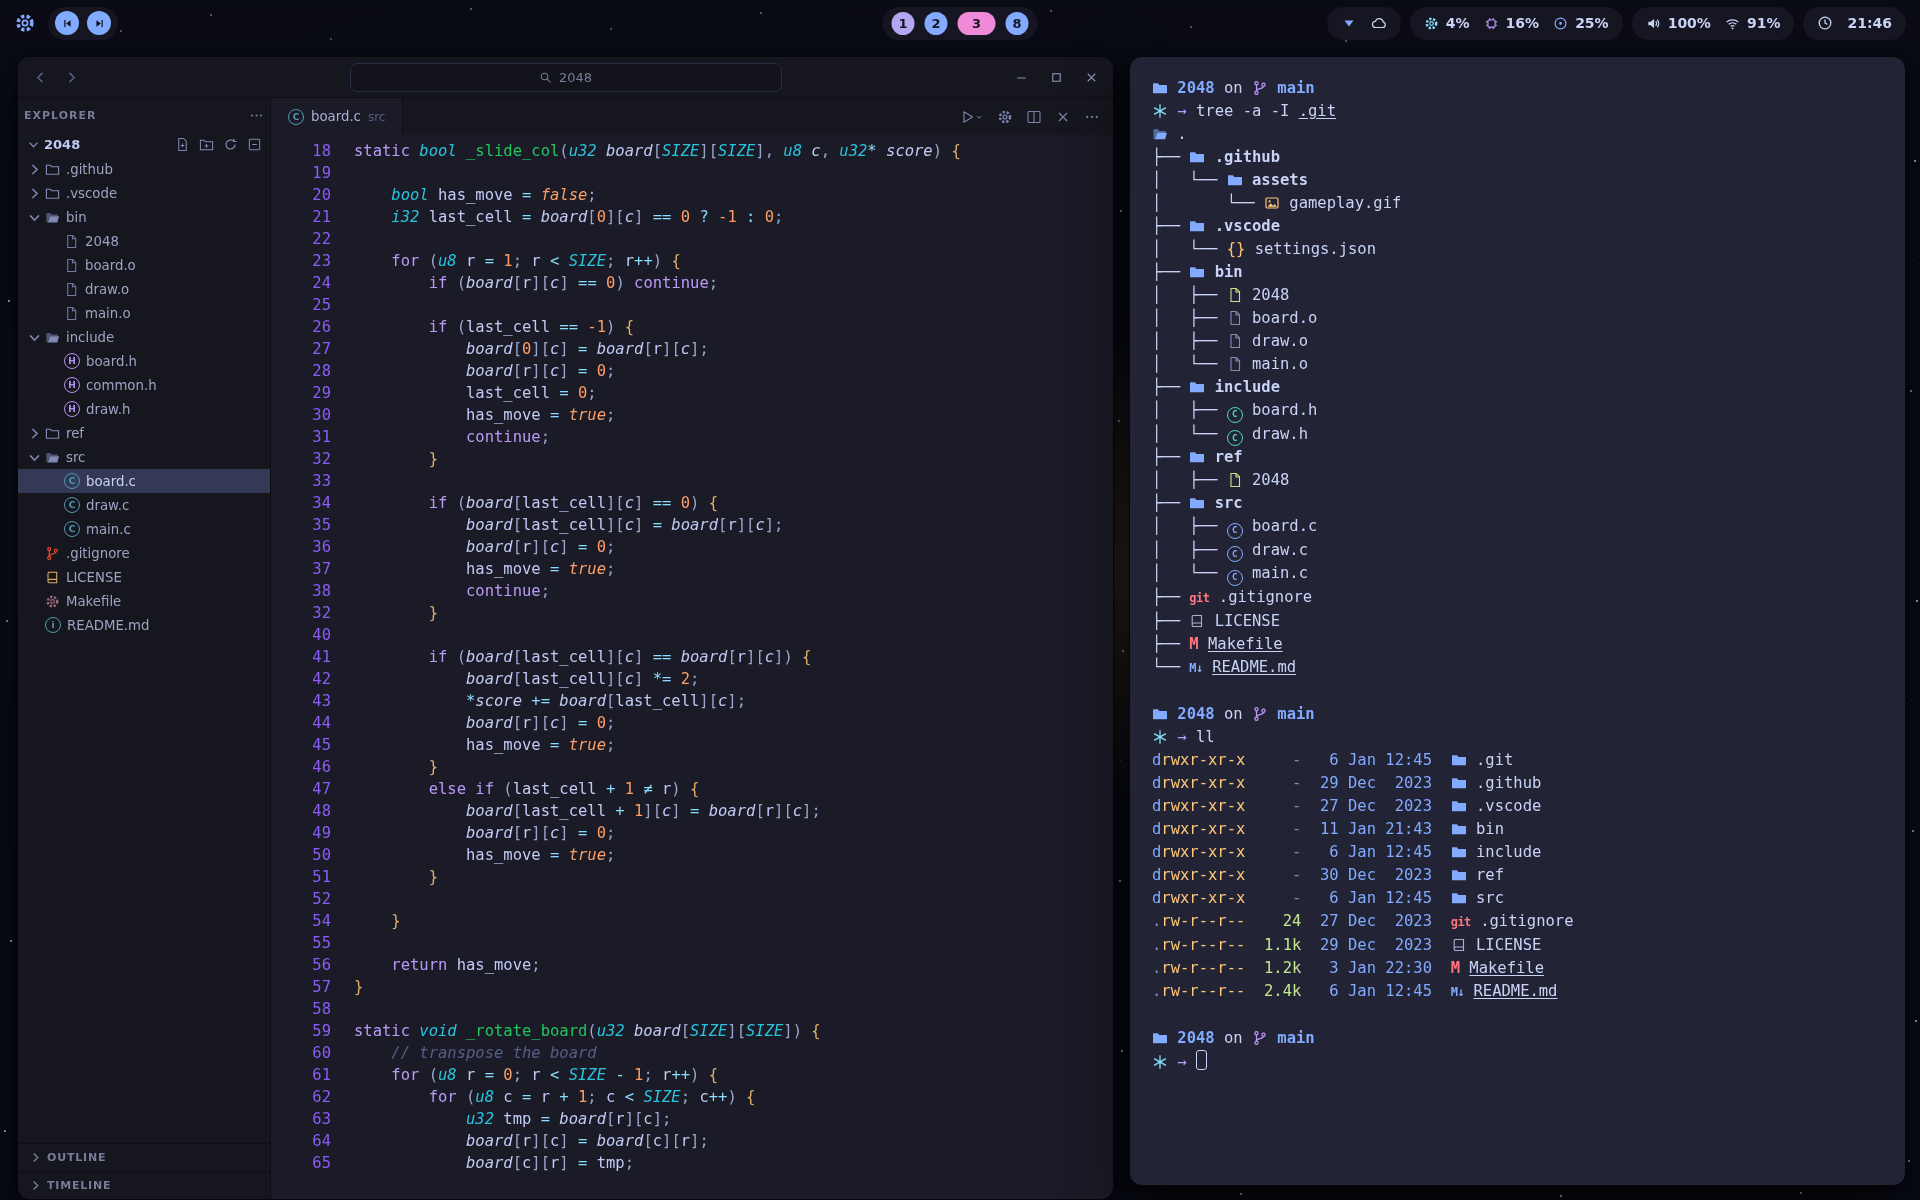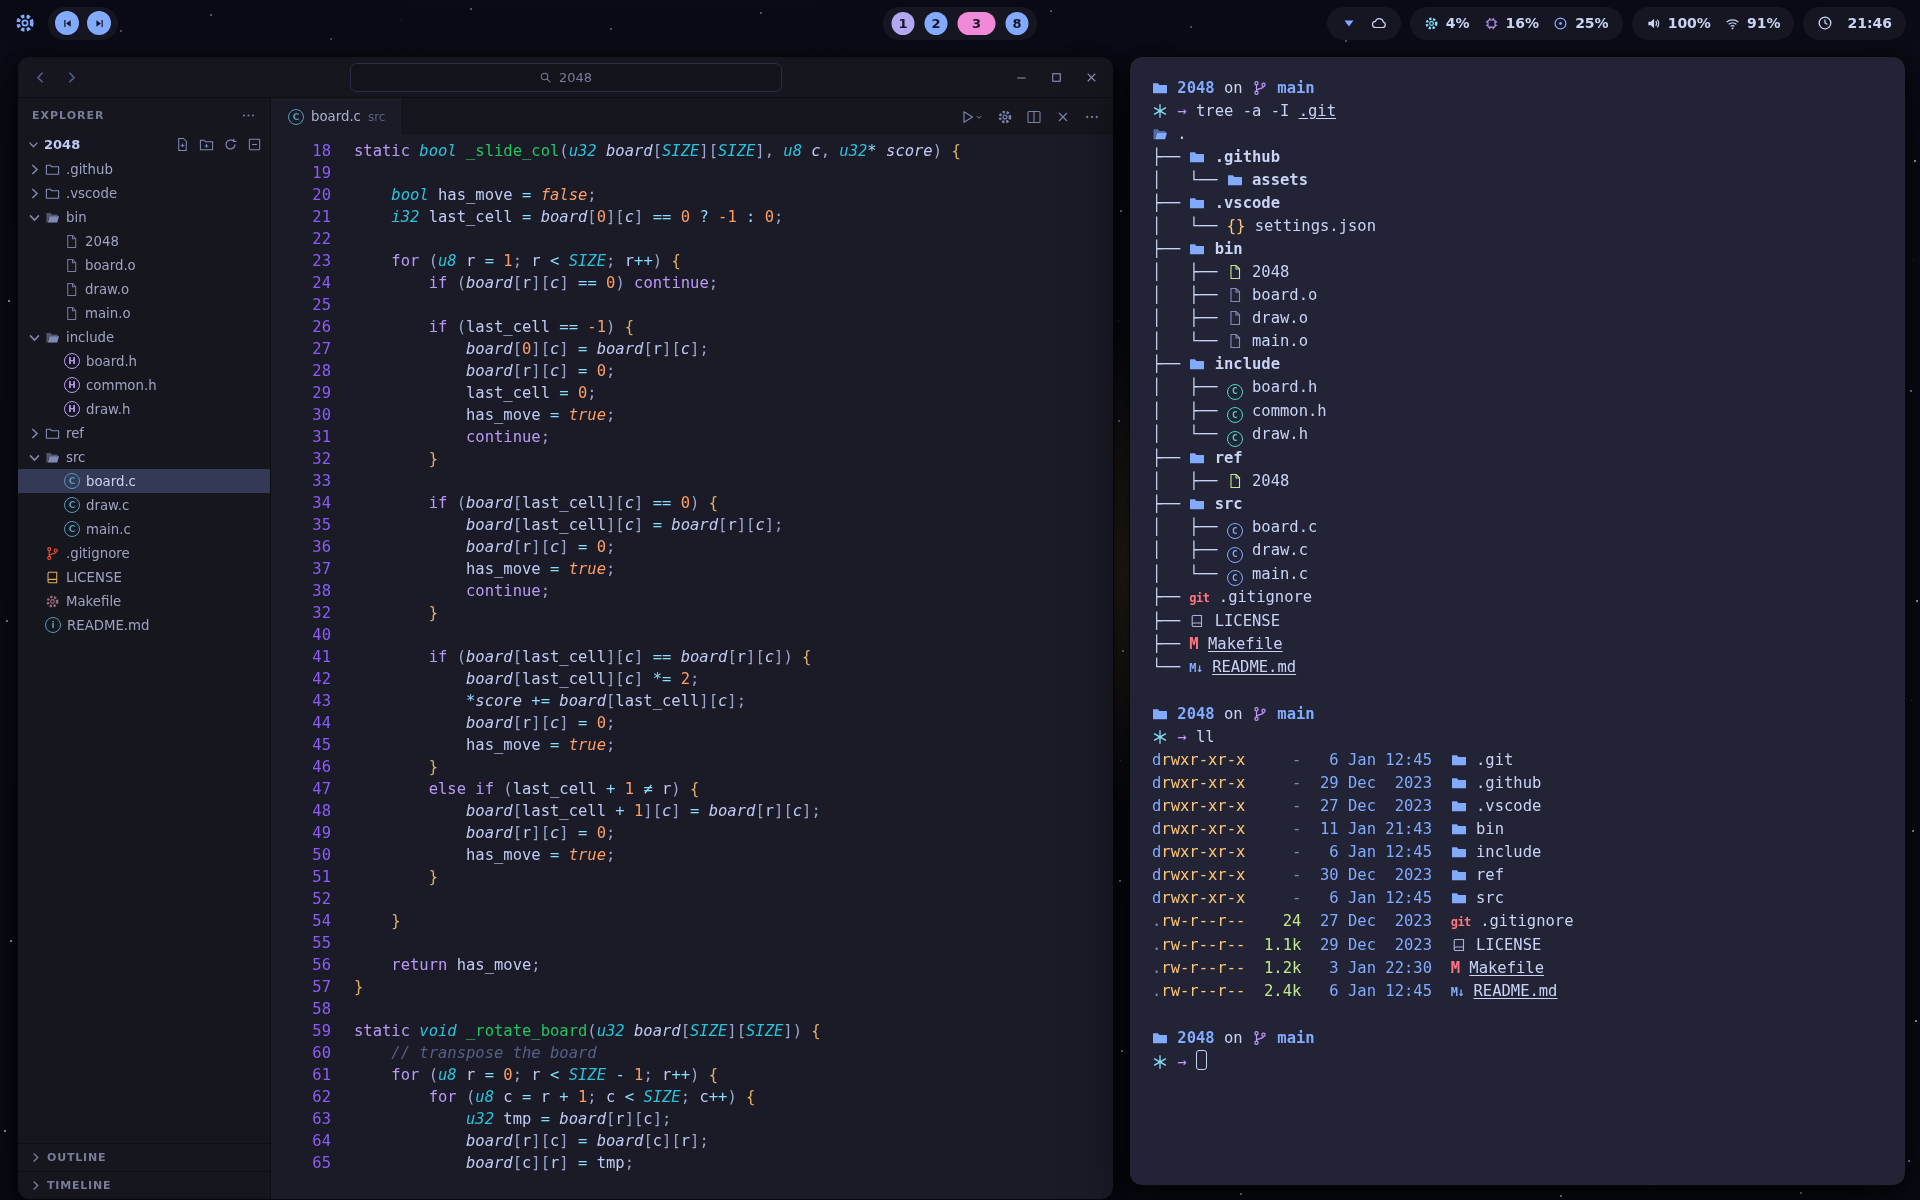--- a/index.html
+++ b/index.html
@@ -62,21 +62,21 @@
   .searchbox{position:absolute;left:50%;transform:translateX(-50%);width:430px;height:27px;background:#13131b;
     border:1px solid #2a2e44;border-radius:7px;display:flex;align-items:center;justify-content:center;gap:7px;
     color:#787c99;font-size:13px;cursor:pointer}
   .searchbox .ic{width:13px;height:13px;vertical-align:0}
   .winctl{margin-left:auto;display:flex;gap:20px;color:#8a91b4}
   .winctl .ic{width:15px;height:15px;cursor:pointer}
 
   .body-row{flex:1;display:flex;min-height:0}
   .sidebar{width:252px;flex:none;background:#16161e;border-right:1px solid #0e0e15;display:flex;
     flex-direction:column;font-size:13px}
-  .ex-head{height:34px;flex:none;display:flex;align-items:center;padding:0 14px;color:#787c99;
+  .ex-head{height:34px;flex:none;display:flex;align-items:center;padding:0 6px;color:#787c99;
     font-size:11px;letter-spacing:1px;font-weight:600}
   .ex-head .ic{margin-left:auto;width:15px;height:15px;color:#787c99;cursor:pointer}
   .ex-root{height:25px;flex:none;display:flex;align-items:center;padding:0 8px;color:#c0caf5;
     font-weight:700;font-size:13px;gap:3px;cursor:pointer}
   .ex-root .ic{width:15px;height:15px;color:#8089b3}
   .root-acts{margin-left:auto;display:flex;gap:9px;color:#8089b3}
   .root-acts .ic{cursor:pointer}
   .ex-list{flex:1;overflow:hidden}
   .exrow{display:flex;align-items:center;height:24px;color:#9da3c2;cursor:pointer}
   .exrow.sel{background:#343a55;color:#c8d3f5}
@@ -669,20 +669,25 @@
     <div class="tline"><span class="ic" style="color: rgb(130, 170, 255);"><svg viewBox="0 0 16 16">
           <path d="M1.5 3.2h4.4l1.5 1.7h6.1v1.8H4.6L2.8 12.9a.5.5 0 0 1-1.3-.1z" fill="currentColor" opacity=".55"></path>
           <path d="M4.9 6.7h10.1l-1.9 6.6H3z" fill="currentColor"></path>
         </svg></span><span class="t-fg"> .</span></div>
     <div class="tline"><span class="t-fg">├── </span><span class="ic" style="color: rgb(130, 170, 255);"><svg viewBox="0 0 16 16">
           <path d="M1.5 3.2h4.4l1.5 1.7h7.1c.3 0 .5.2.5.5v7.4c0 .3-.2.5-.5.5h-13a.5.5 0 0 1-.5-.5V3.7c0-.3.2-.5.5-.5z" fill="currentColor"></path>
         </svg></span><span class="t-fg t-b"> .github</span></div>
     <div class="tline"><span class="t-fg">│   └── </span><span class="ic" style="color: rgb(130, 170, 255);"><svg viewBox="0 0 16 16">
           <path d="M1.5 3.2h4.4l1.5 1.7h7.1c.3 0 .5.2.5.5v7.4c0 .3-.2.5-.5.5h-13a.5.5 0 0 1-.5-.5V3.7c0-.3.2-.5.5-.5z" fill="currentColor"></path>
         </svg></span><span class="t-fg t-b"> assets</span></div>
+    <div class="tline"><span class="t-fg">│       └── </span><span class="ic" style="color: rgb(255, 199, 119);"><svg viewBox="0 0 16 16">
+          <rect x="2" y="3" width="12" height="10" rx="1.2" fill="none" stroke="currentColor" stroke-width="1.2"></rect>
+          <circle cx="5.6" cy="6.4" r="1.1" fill="currentColor"></circle>
+          <path d="M3.5 11.8l3.2-3.6 2.3 2.6 1.8-1.8 1.9 2.8z" fill="currentColor"></path>
+        </svg></span><span class="t-fg"> gameplay.gif</span></div>
     <div class="tline"><span class="t-fg">├── </span><span class="ic" style="color: rgb(130, 170, 255);"><svg viewBox="0 0 16 16">
           <path d="M1.5 3.2h4.4l1.5 1.7h7.1c.3 0 .5.2.5.5v7.4c0 .3-.2.5-.5.5h-13a.5.5 0 0 1-.5-.5V3.7c0-.3.2-.5.5-.5z" fill="currentColor"></path>
         </svg></span><span class="t-fg t-b"> .vscode</span></div>
     <div class="tline"><span class="t-fg">│   └── </span><span class="t-yel">{}</span><span class="t-fg"> settings.json</span></div>
     <div class="tline"><span class="t-fg">├── </span><span class="ic" style="color: rgb(130, 170, 255);"><svg viewBox="0 0 16 16">
           <path d="M1.5 3.2h4.4l1.5 1.7h7.1c.3 0 .5.2.5.5v7.4c0 .3-.2.5-.5.5h-13a.5.5 0 0 1-.5-.5V3.7c0-.3.2-.5.5-.5z" fill="currentColor"></path>
         </svg></span><span class="t-fg t-b"> bin</span></div>
     <div class="tline"><span class="t-fg">│   ├── </span><span class="ic" style="color: rgb(195, 232, 141);"><svg viewBox="0 0 16 16">
           <path d="M4 1.5h5.2l3.3 3.3V14.5H4z" fill="none" stroke="currentColor" stroke-width="1.1"></path>
           <path d="M9 1.8V5h3.2" fill="none" stroke="currentColor" stroke-width="1.1"></path>
@@ -696,21 +701,20 @@
           <path d="M9 1.8V5h3.2" fill="none" stroke="currentColor" stroke-width="1.1"></path>
         </svg></span><span class="t-fg"> draw.o</span></div>
     <div class="tline"><span class="t-fg">│   └── </span><span class="ic" style="color: rgb(130, 139, 184);"><svg viewBox="0 0 16 16">
           <path d="M4 1.5h5.2l3.3 3.3V14.5H4z" fill="none" stroke="currentColor" stroke-width="1.1"></path>
           <path d="M9 1.8V5h3.2" fill="none" stroke="currentColor" stroke-width="1.1"></path>
         </svg></span><span class="t-fg"> main.o</span></div>
     <div class="tline"><span class="t-fg">├── </span><span class="ic" style="color: rgb(130, 170, 255);"><svg viewBox="0 0 16 16">
           <path d="M1.5 3.2h4.4l1.5 1.7h7.1c.3 0 .5.2.5.5v7.4c0 .3-.2.5-.5.5h-13a.5.5 0 0 1-.5-.5V3.7c0-.3.2-.5.5-.5z" fill="currentColor"></path>
         </svg></span><span class="t-fg t-b"> include</span></div>
     <div class="tline"><span class="t-fg">│   ├── </span><span class="t-circ t-teal">C</span><span class="t-fg"> board.h</span></div>
-    <div class="tline"><span class="t-fg">│   ├── </span><span class="t-circ t-teal">C</span><span class="t-fg"> common.h</span></div>
     <div class="tline"><span class="t-fg">│   └── </span><span class="t-circ t-teal">C</span><span class="t-fg"> draw.h</span></div>
     <div class="tline"><span class="t-fg">├── </span><span class="ic" style="color: rgb(130, 170, 255);"><svg viewBox="0 0 16 16">
           <path d="M1.5 3.2h4.4l1.5 1.7h7.1c.3 0 .5.2.5.5v7.4c0 .3-.2.5-.5.5h-13a.5.5 0 0 1-.5-.5V3.7c0-.3.2-.5.5-.5z" fill="currentColor"></path>
         </svg></span><span class="t-fg t-b"> ref</span></div>
     <div class="tline"><span class="t-fg">│   ├── </span><span class="ic" style="color: rgb(195, 232, 141);"><svg viewBox="0 0 16 16">
           <path d="M4 1.5h5.2l3.3 3.3V14.5H4z" fill="none" stroke="currentColor" stroke-width="1.1"></path>
           <path d="M9 1.8V5h3.2" fill="none" stroke="currentColor" stroke-width="1.1"></path>
         </svg></span><span class="t-fg"> 2048</span></div>
     <div class="tline"><span class="t-fg">├── </span><span class="ic" style="color: rgb(130, 170, 255);"><svg viewBox="0 0 16 16">
           <path d="M1.5 3.2h4.4l1.5 1.7h7.1c.3 0 .5.2.5.5v7.4c0 .3-.2.5-.5.5h-13a.5.5 0 0 1-.5-.5V3.7c0-.3.2-.5.5-.5z" fill="currentColor"></path>

